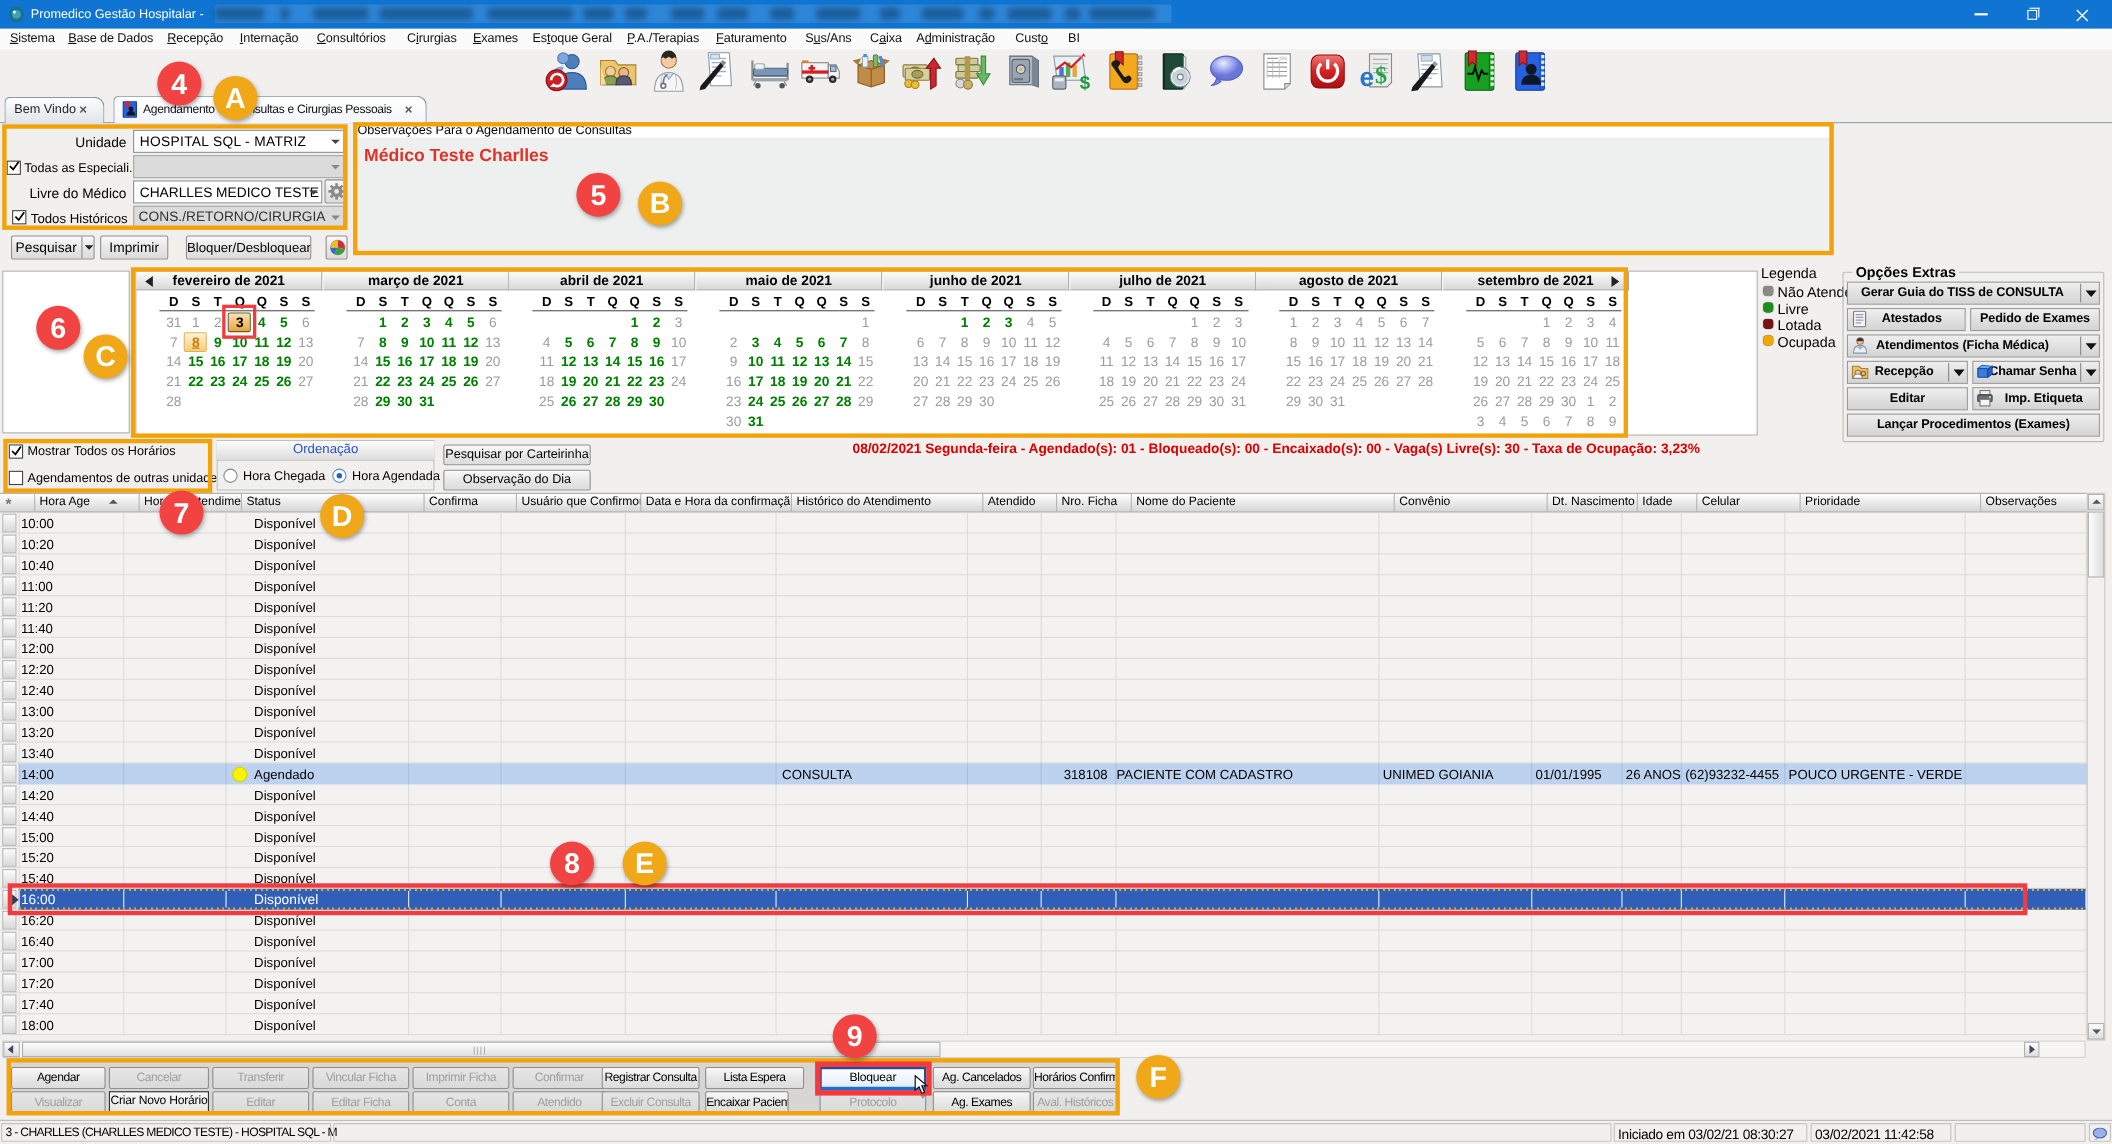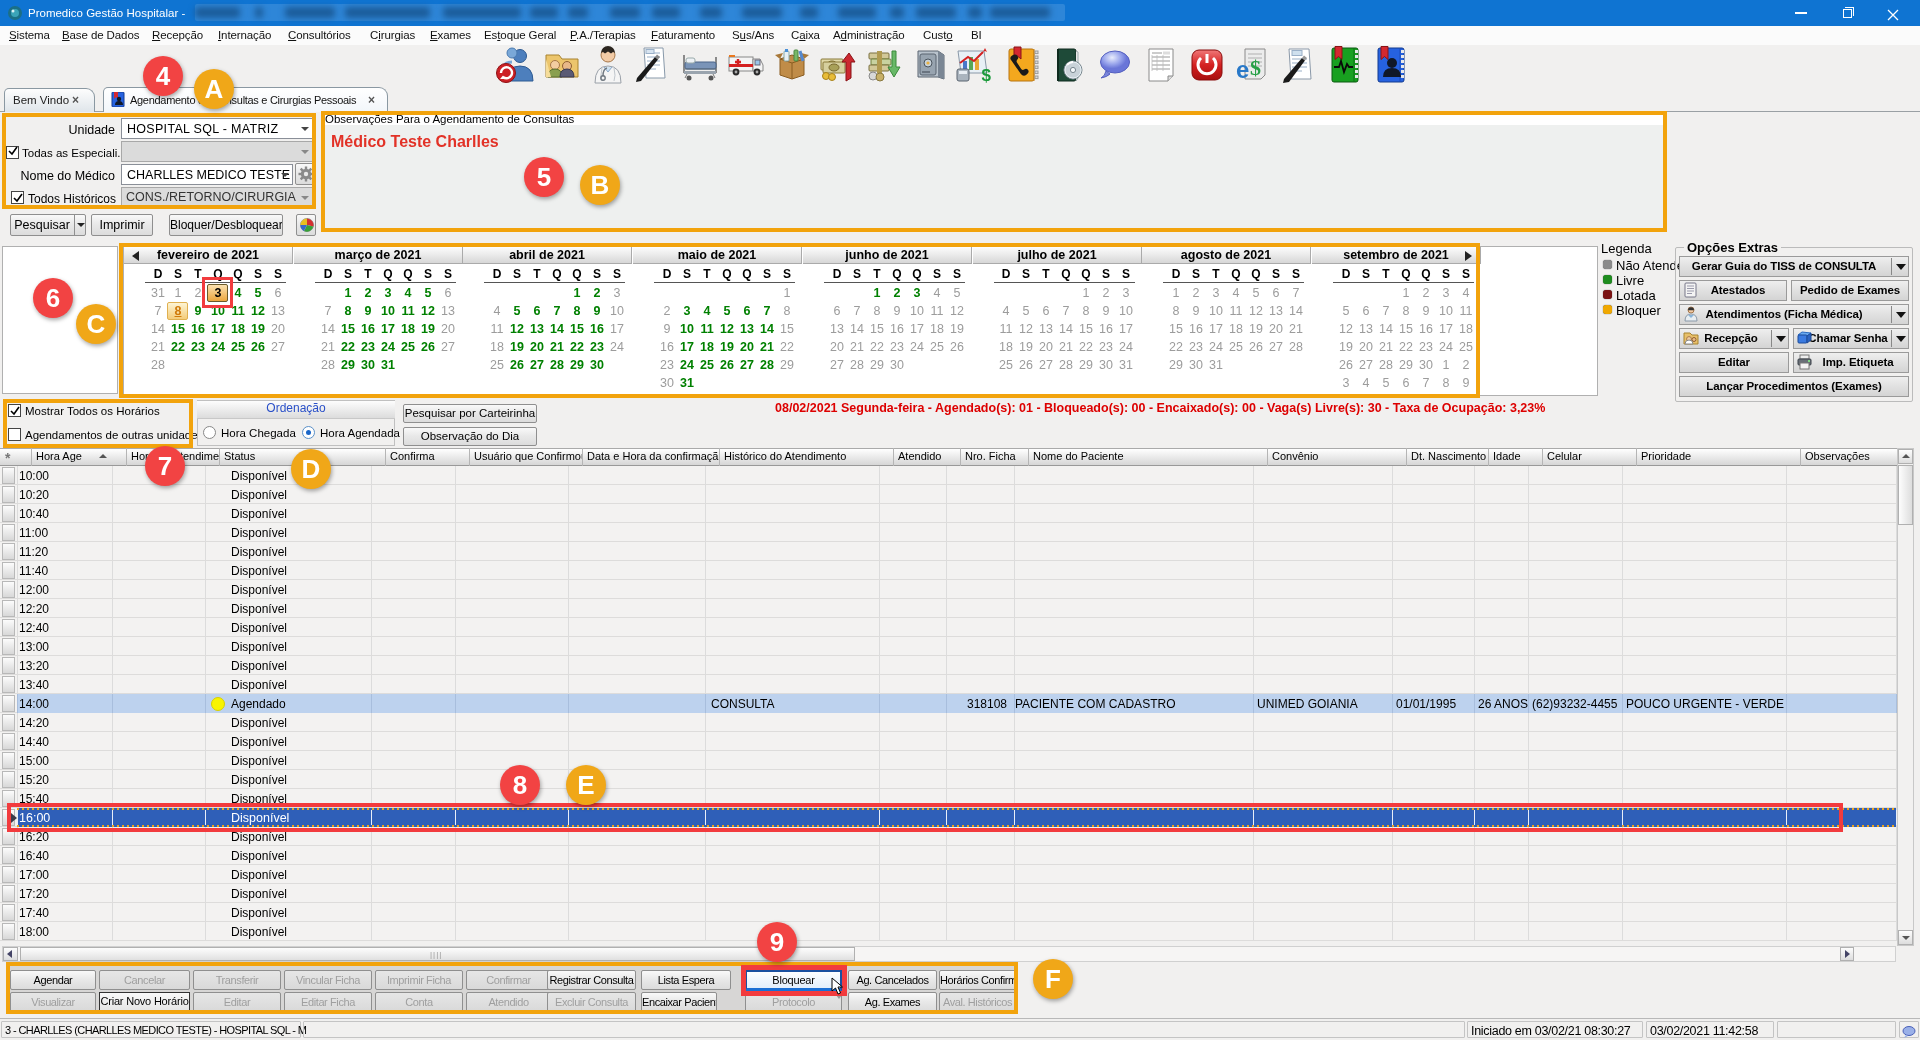--- a/index.html
+++ b/index.html
@@ -282,21 +282,21 @@
 <div class="inp" style="left:121px;top:118px;width:192px;height:21px;"></div>
 <div class="t" style="left:127px;top:122px;font-size:12.5px;letter-spacing:0.3px;">HOSPITAL SQL - MATRIZ</div>
 <div class="arrd" style="left:301px;top:127px;"></div>
 <div class="cb" style="left:6px;top:146px;"></div>
 <div style="left:7px;top:145px;width:13px;height:13px;font-size:13px;"><svg width="12" height="12">
       <path d="M2,6 l3,3 5,-7" stroke="#000" stroke-width="1.6" fill="none"></path>
     </svg></div>
 <div class="t" style="left:22px;top:147px;font-size:11.5px;">Todas as Especiali.</div>
 <div class="inpd" style="left:121px;top:141px;width:192px;height:21px;"></div>
 <div class="arrd" style="left:301px;top:150px;border-top-color:#888;"></div>
-<div class="t" style="left:15px;top:169px;width:100px;height:15px;font-size:12.5px;color:#000;text-align:right;">Nome do Médico</div>
+<div class="t" style="left:15px;top:169px;width:100px;height:15px;font-size:12.5px;color:#000;text-align:right;">Livre do Médico</div>
 <div class="inp" style="left:121px;top:164px;width:172px;height:21px;"></div>
 <div class="t" style="left:127px;top:168px;font-size:12.5px;">CHARLLES MEDICO TESTE</div>
 <div class="arrd" style="left:281px;top:173px;"></div>
 <div class="btn" style="left:295px;top:163px;width:20px;height:22px;"></div>
 <div style="left:298px;top:166px;width:16px;height:16px;"><svg width="16" height="16">
       <g fill="#8a8a8a">
         <circle cx="8" cy="8" r="5.2"></circle>
         <rect x="6.8" y="0.5" width="2.4" height="15"></rect>
         <rect x="0.5" y="6.8" width="15" height="2.4"></rect>
         <rect x="6.8" y="0.5" width="2.4" height="15" transform="rotate(45 8 8)"></rect>
@@ -672,21 +672,21 @@
 <div class="rbox" style="left:202px;top:277px;width:31px;height:31px;border-width:3px;"></div>
 <div class="obox" style="left:119px;top:243px;width:1361px;height:155px;"></div>
 <div class="t" style="left:1601px;top:241px;font-size:13px;">Legenda</div>
 <div style="left:1603px;top:260px;width:9px;height:9px;background:#8a8a8a;border-radius:3px;box-shadow:0 0 1px #333;"></div>
 <div class="t" style="left:1616px;top:258px;font-size:13px;">Não Atende</div>
 <div style="left:1603px;top:275px;width:9px;height:9px;background:#1e8c1e;border-radius:3px;box-shadow:0 0 1px #333;"></div>
 <div class="t" style="left:1616px;top:273px;font-size:13px;">Livre</div>
 <div style="left:1603px;top:290px;width:9px;height:9px;background:#7a1212;border-radius:3px;box-shadow:0 0 1px #333;"></div>
 <div class="t" style="left:1616px;top:288px;font-size:13px;">Lotada</div>
 <div style="left:1603px;top:305px;width:9px;height:9px;background:#f0a800;border-radius:3px;box-shadow:0 0 1px #333;"></div>
-<div class="t" style="left:1616px;top:303px;font-size:13px;">Bloquer</div>
+<div class="t" style="left:1616px;top:303px;font-size:13px;">Ocupada</div>
 <div style="left:1675px;top:247px;width:238px;height:155px;border:1px solid #bbb;border-radius:2px;"></div>
 <div class="t" style="left:1684px;top:240px;font-size:13px;font-weight:bold;background:#f1f0ef;padding:0 3px;z-index:1;">Opções Extras</div>
 <div class="btnb" style="left:1679px;top:256px;width:230px;height:21px;font-size:11.5px;letter-spacing:-0.1px;font-weight:bold;line-height:19px;padding-left:0px;padding-right:20px;">Gerar Guia do TISS de CONSULTA</div>
 <div style="left:1891px;top:258px;width:1px;height:17px;background:#888;"></div>
 <div class="arrd" style="left:1896px;top:264px;border-top-color:#111;border-left-width:5px;border-right-width:5px;border-top-width:6px;"></div>
 <div class="btnb" style="left:1679px;top:280px;width:108px;height:21px;font-size:11.5px;letter-spacing:-0.1px;font-weight:bold;line-height:19px;padding-left:10px;padding-right:0px;">Atestados</div>
 <div style="left:1683px;top:282px;width:16px;height:16px;z-index:2;"><svg width="16" height="16">
       <rect x="2" y="1" width="11" height="14" rx="1" fill="#f4f4f4" stroke="#778"></rect>
       <path d="M4,4 h7 M4,6.5 h7 M4,9 h7 M4,11.5 h5" stroke="#99a" stroke-width="1"></path>
     </svg></div>

